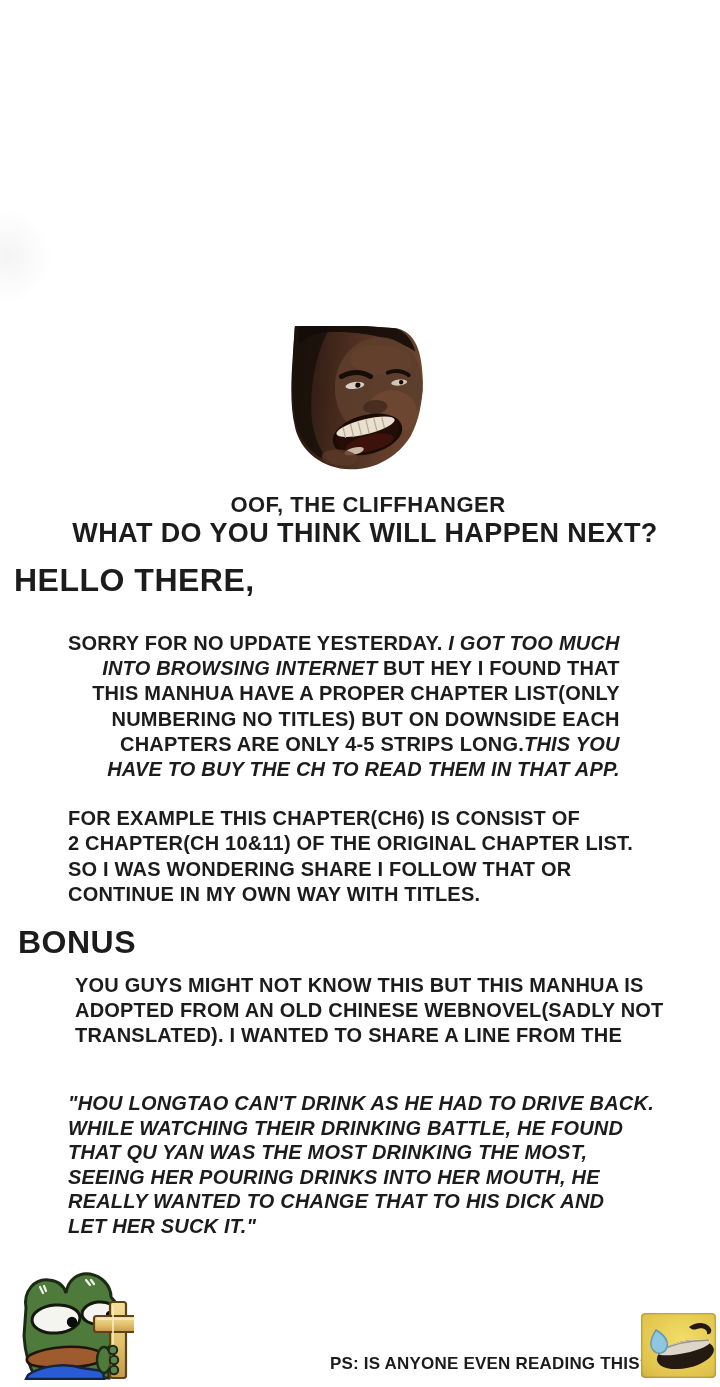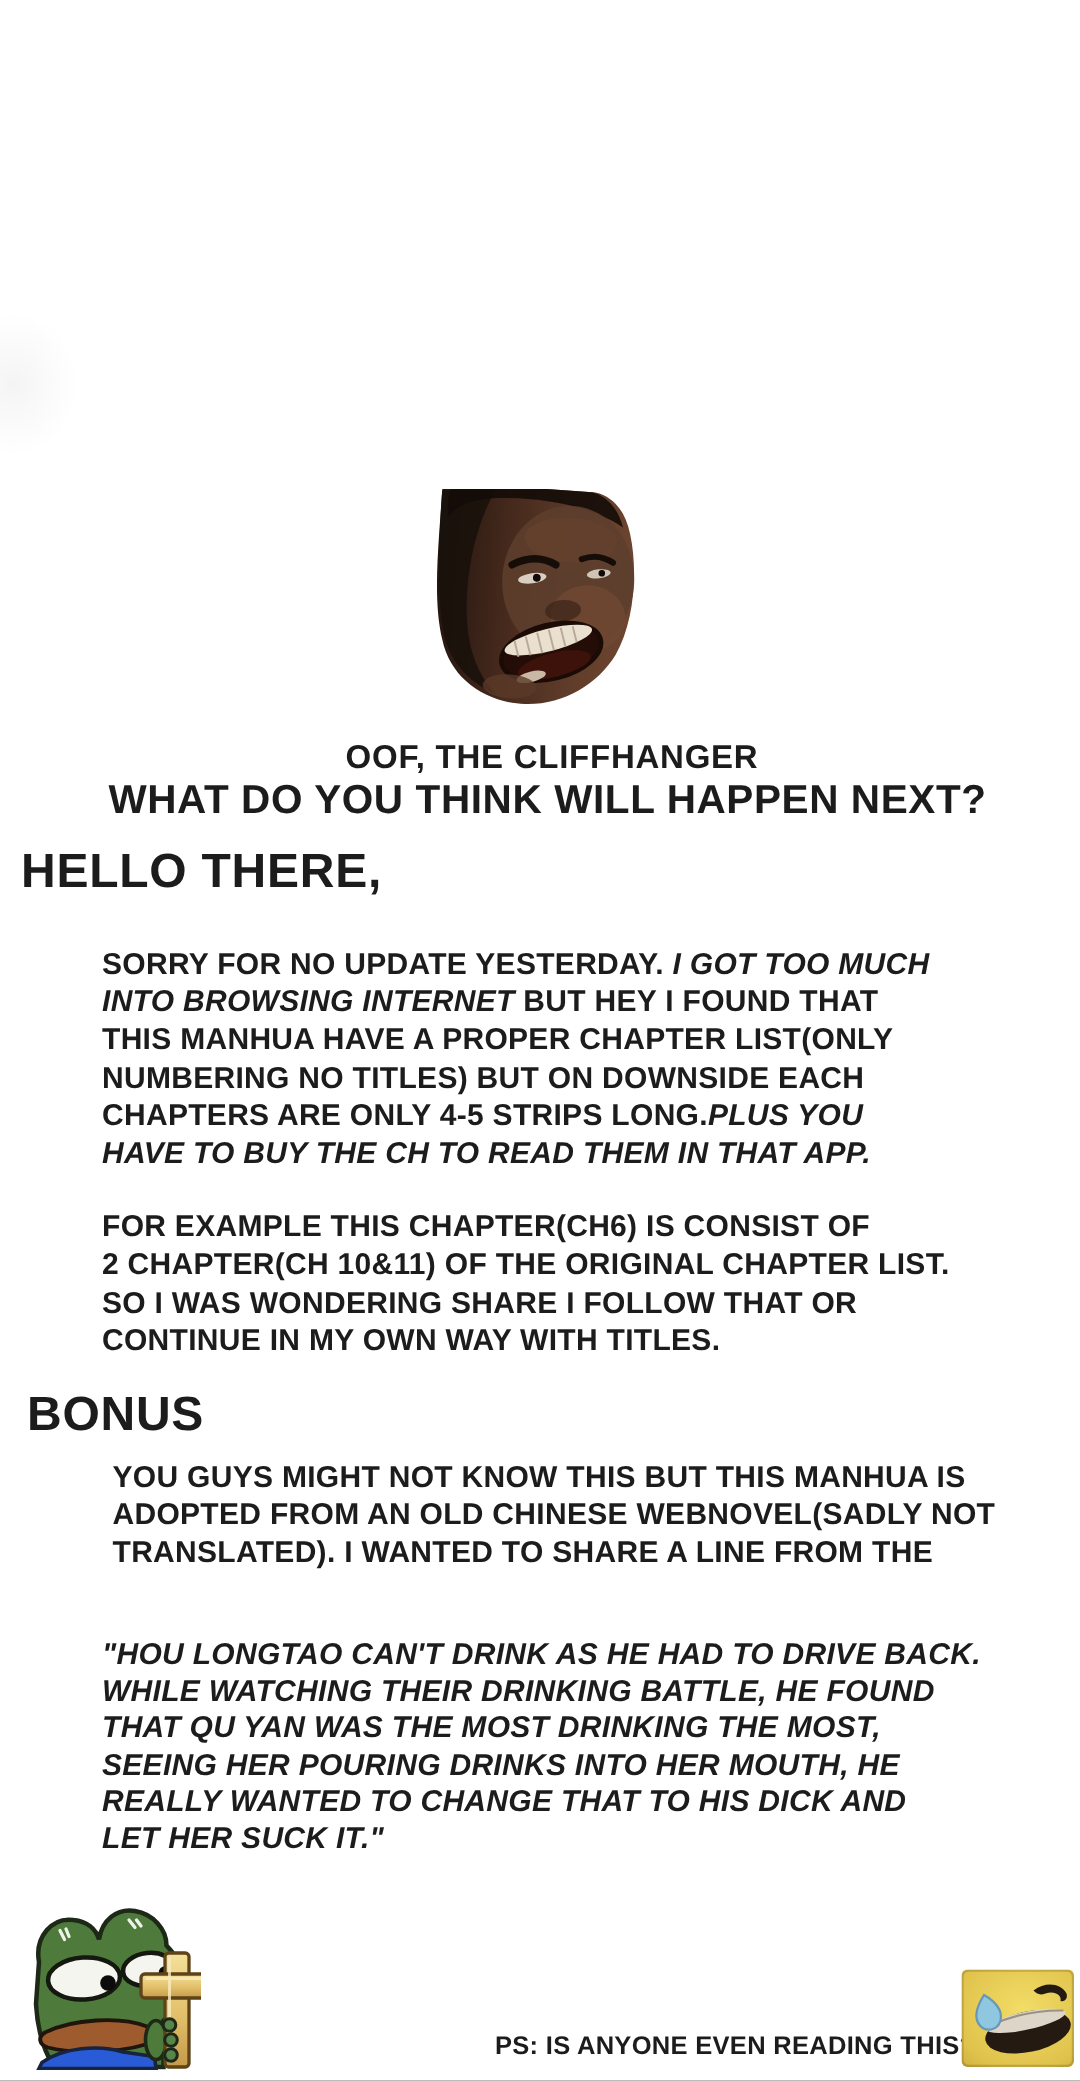--- a/index.html
+++ b/index.html
@@ -11,21 +11,21 @@
   .abs{position:absolute;}
   .smudge{
     left:-10px;top:208px;width:62px;height:96px;
     background:radial-gradient(ellipse at 30% 50%, rgba(120,120,120,0.08), rgba(120,120,120,0.0) 70%);
   }
   .caption-small{left:0;top:492px;width:736px;text-align:center;font-size:22px;letter-spacing:0.5px;}
   .caption-large{left:0;top:518px;width:730px;text-align:center;font-size:27px;letter-spacing:0.4px;}
   .greeting{left:14px;top:562px;font-size:32px;letter-spacing:0.5px;}
   .bonus{left:18px;top:924px;font-size:32px;letter-spacing:0.5px;}
   .para{font-size:20px;letter-spacing:0.2px;}
-  #p1{left:68px;top:631px;line-height:25.2px;}
+  #p1{left:68px;top:631px;line-height:25.2px;text-align:right;}
   #p2{left:68px;top:806px;line-height:25.4px;}
   #p3{left:75px;top:973px;line-height:25.2px;}
   #quote{left:68px;top:1091px;line-height:24.6px;}
   .tline{white-space:nowrap;}
   .it{font-style:italic;}
   .ps{left:330px;top:1354px;font-size:17px;letter-spacing:0.2px;}
   svg{display:block;}
 </style>
 </head>
 <body>
@@ -86,21 +86,21 @@
   <div class="abs caption-small">OOF, THE CLIFFHANGER</div>
   <div class="abs caption-large">WHAT DO YOU THINK WILL HAPPEN NEXT?</div>
 
   <div class="abs greeting">HELLO THERE,</div>
 
   <div class="abs para" id="p1">
       <div class="tline"><span>SORRY FOR NO UPDATE YESTERDAY. </span><span class="it">I GOT TOO MUCH</span></div>
       <div class="tline"><span class="it">INTO BROWSING INTERNET</span><span> BUT HEY I FOUND THAT</span></div>
       <div class="tline"><span>THIS MANHUA HAVE A PROPER CHAPTER LIST(ONLY</span></div>
       <div class="tline"><span>NUMBERING NO TITLES) BUT ON DOWNSIDE EACH</span></div>
-      <div class="tline"><span>CHAPTERS ARE ONLY 4-5 STRIPS LONG.</span><span class="it">PLUS YOU</span></div>
+      <div class="tline"><span>CHAPTERS ARE ONLY 4-5 STRIPS LONG.</span><span class="it">THIS YOU</span></div>
       <div class="tline"><span class="it">HAVE TO BUY THE CH TO READ THEM IN THAT APP.</span></div>
     </div>
   <div class="abs para" id="p2">
       <div class="tline"><span>FOR EXAMPLE THIS CHAPTER(CH6) IS CONSIST OF</span></div>
       <div class="tline"><span>2 CHAPTER(CH 10&amp;11) OF THE ORIGINAL CHAPTER LIST.</span></div>
       <div class="tline"><span>SO I WAS WONDERING SHARE I FOLLOW THAT OR</span></div>
       <div class="tline"><span>CONTINUE IN MY OWN WAY WITH TITLES.</span></div>
     </div>
 
   <div class="abs bonus">BONUS</div>

